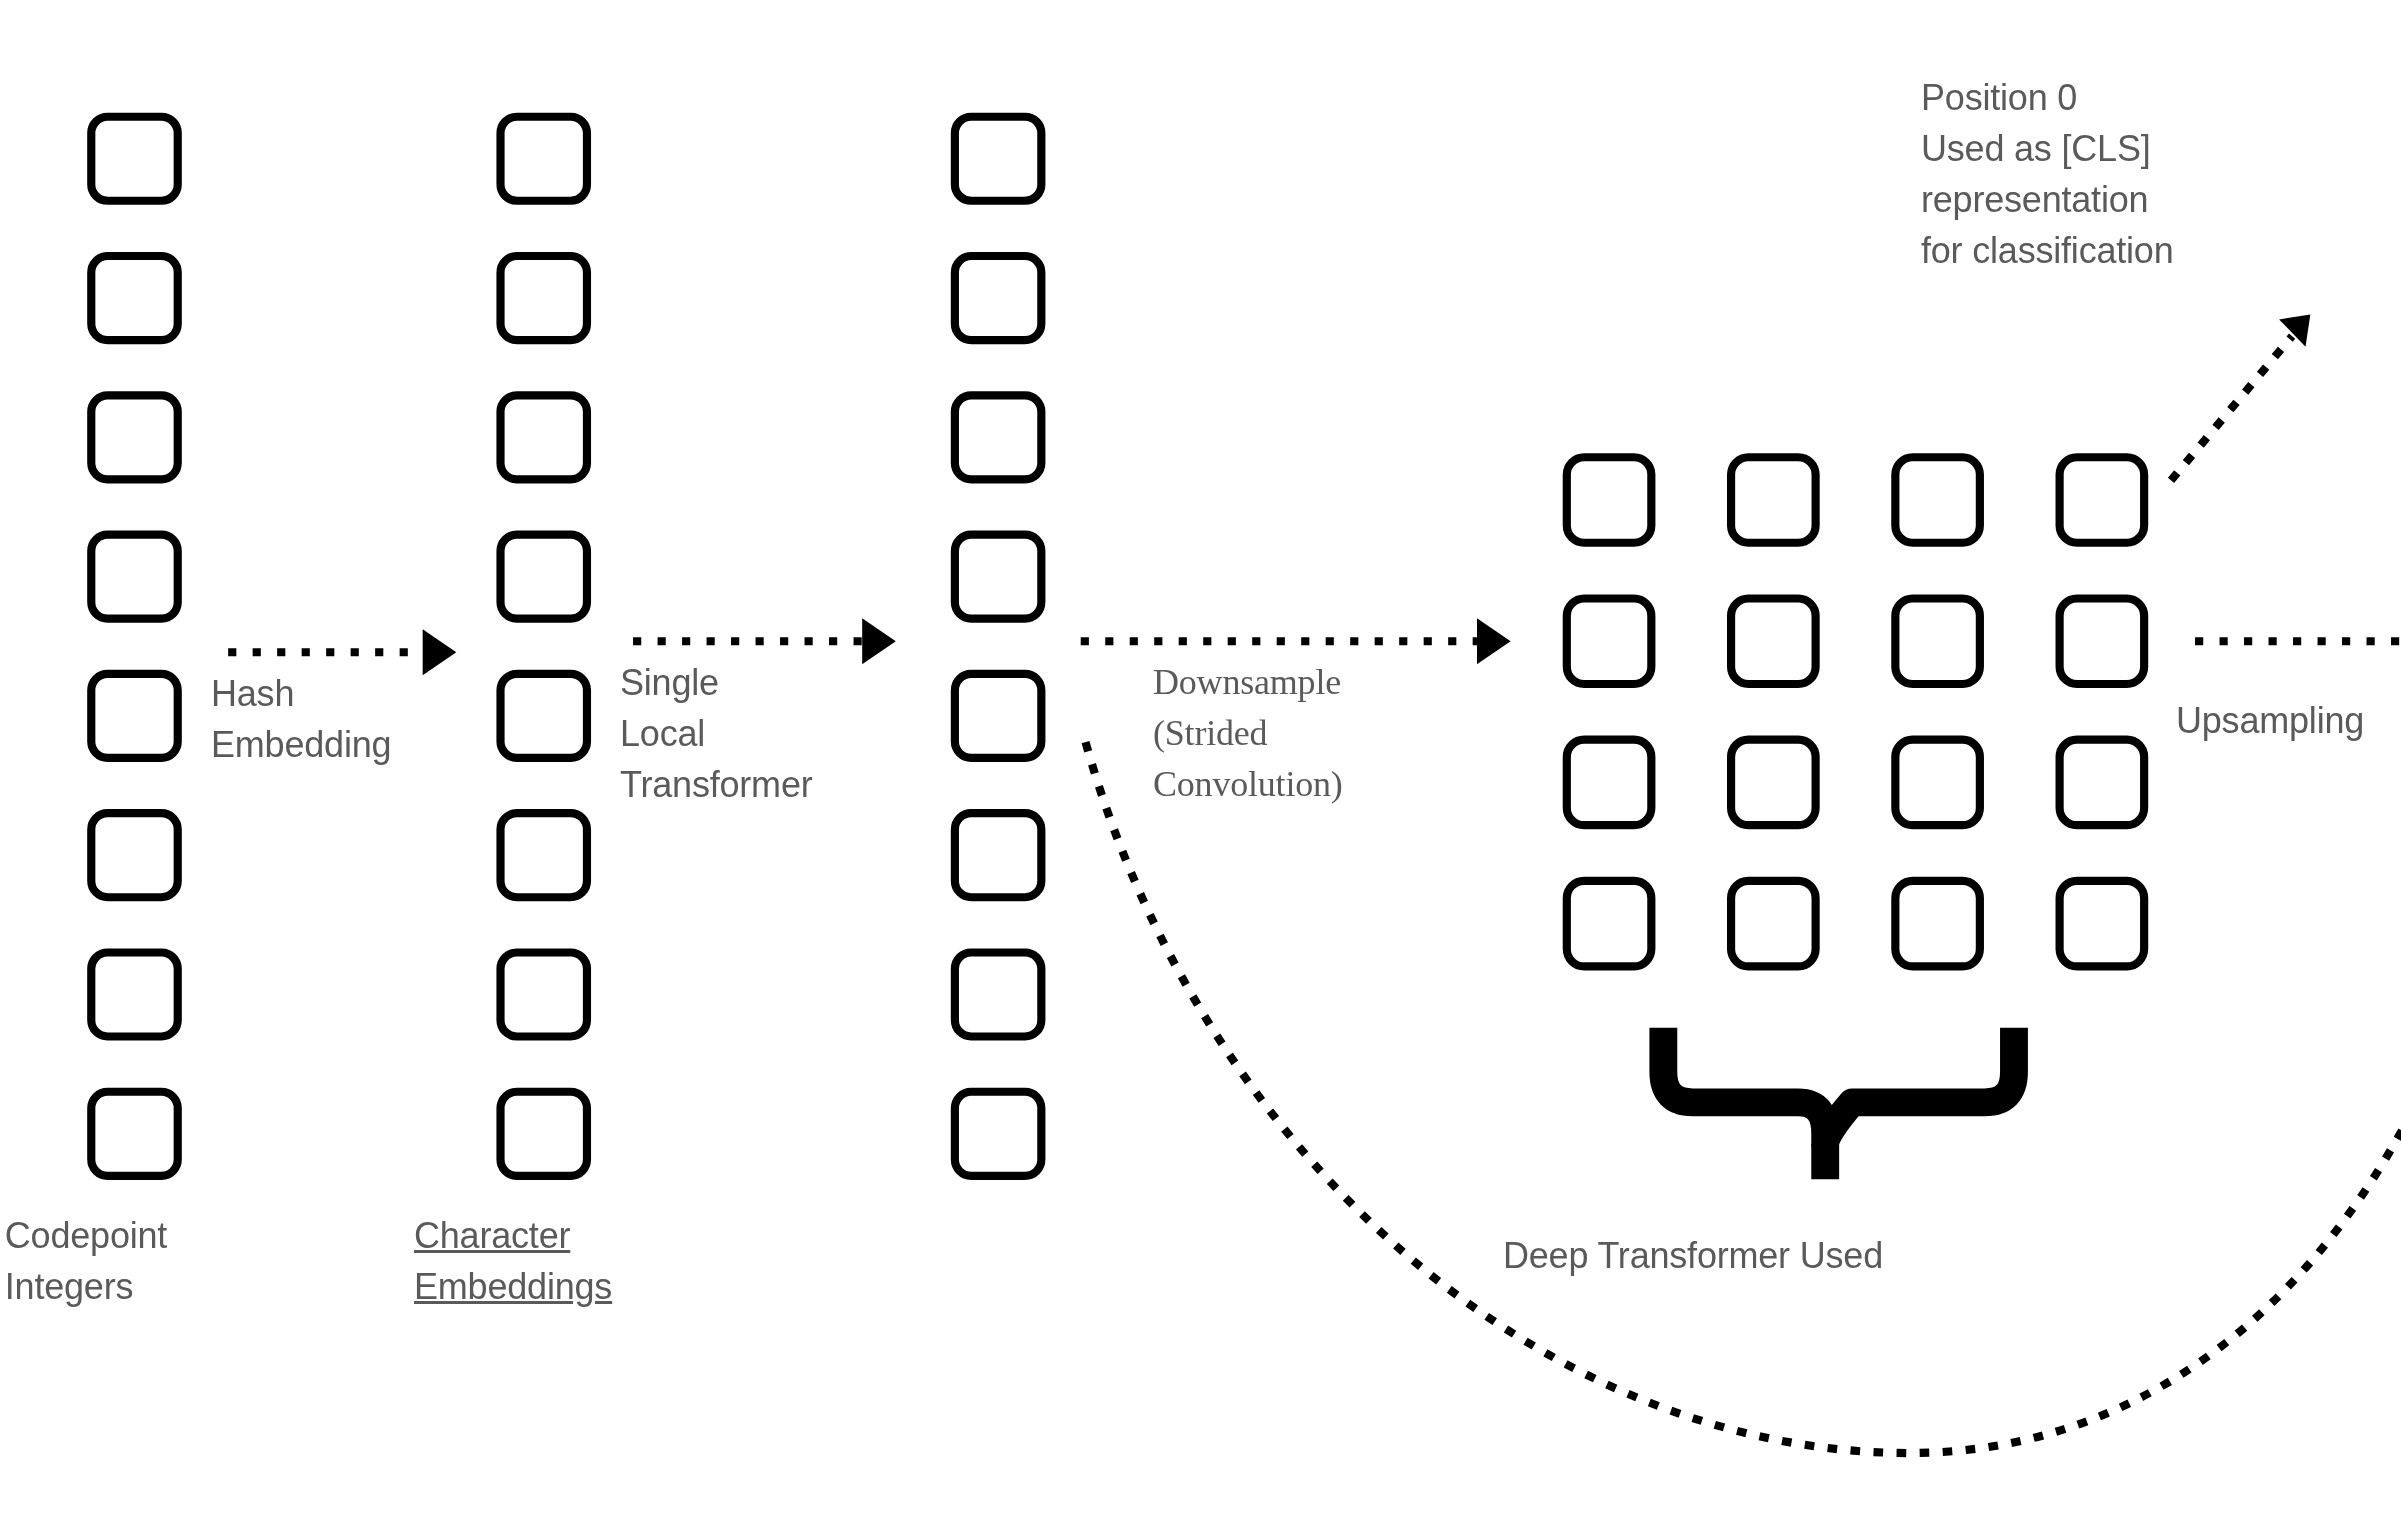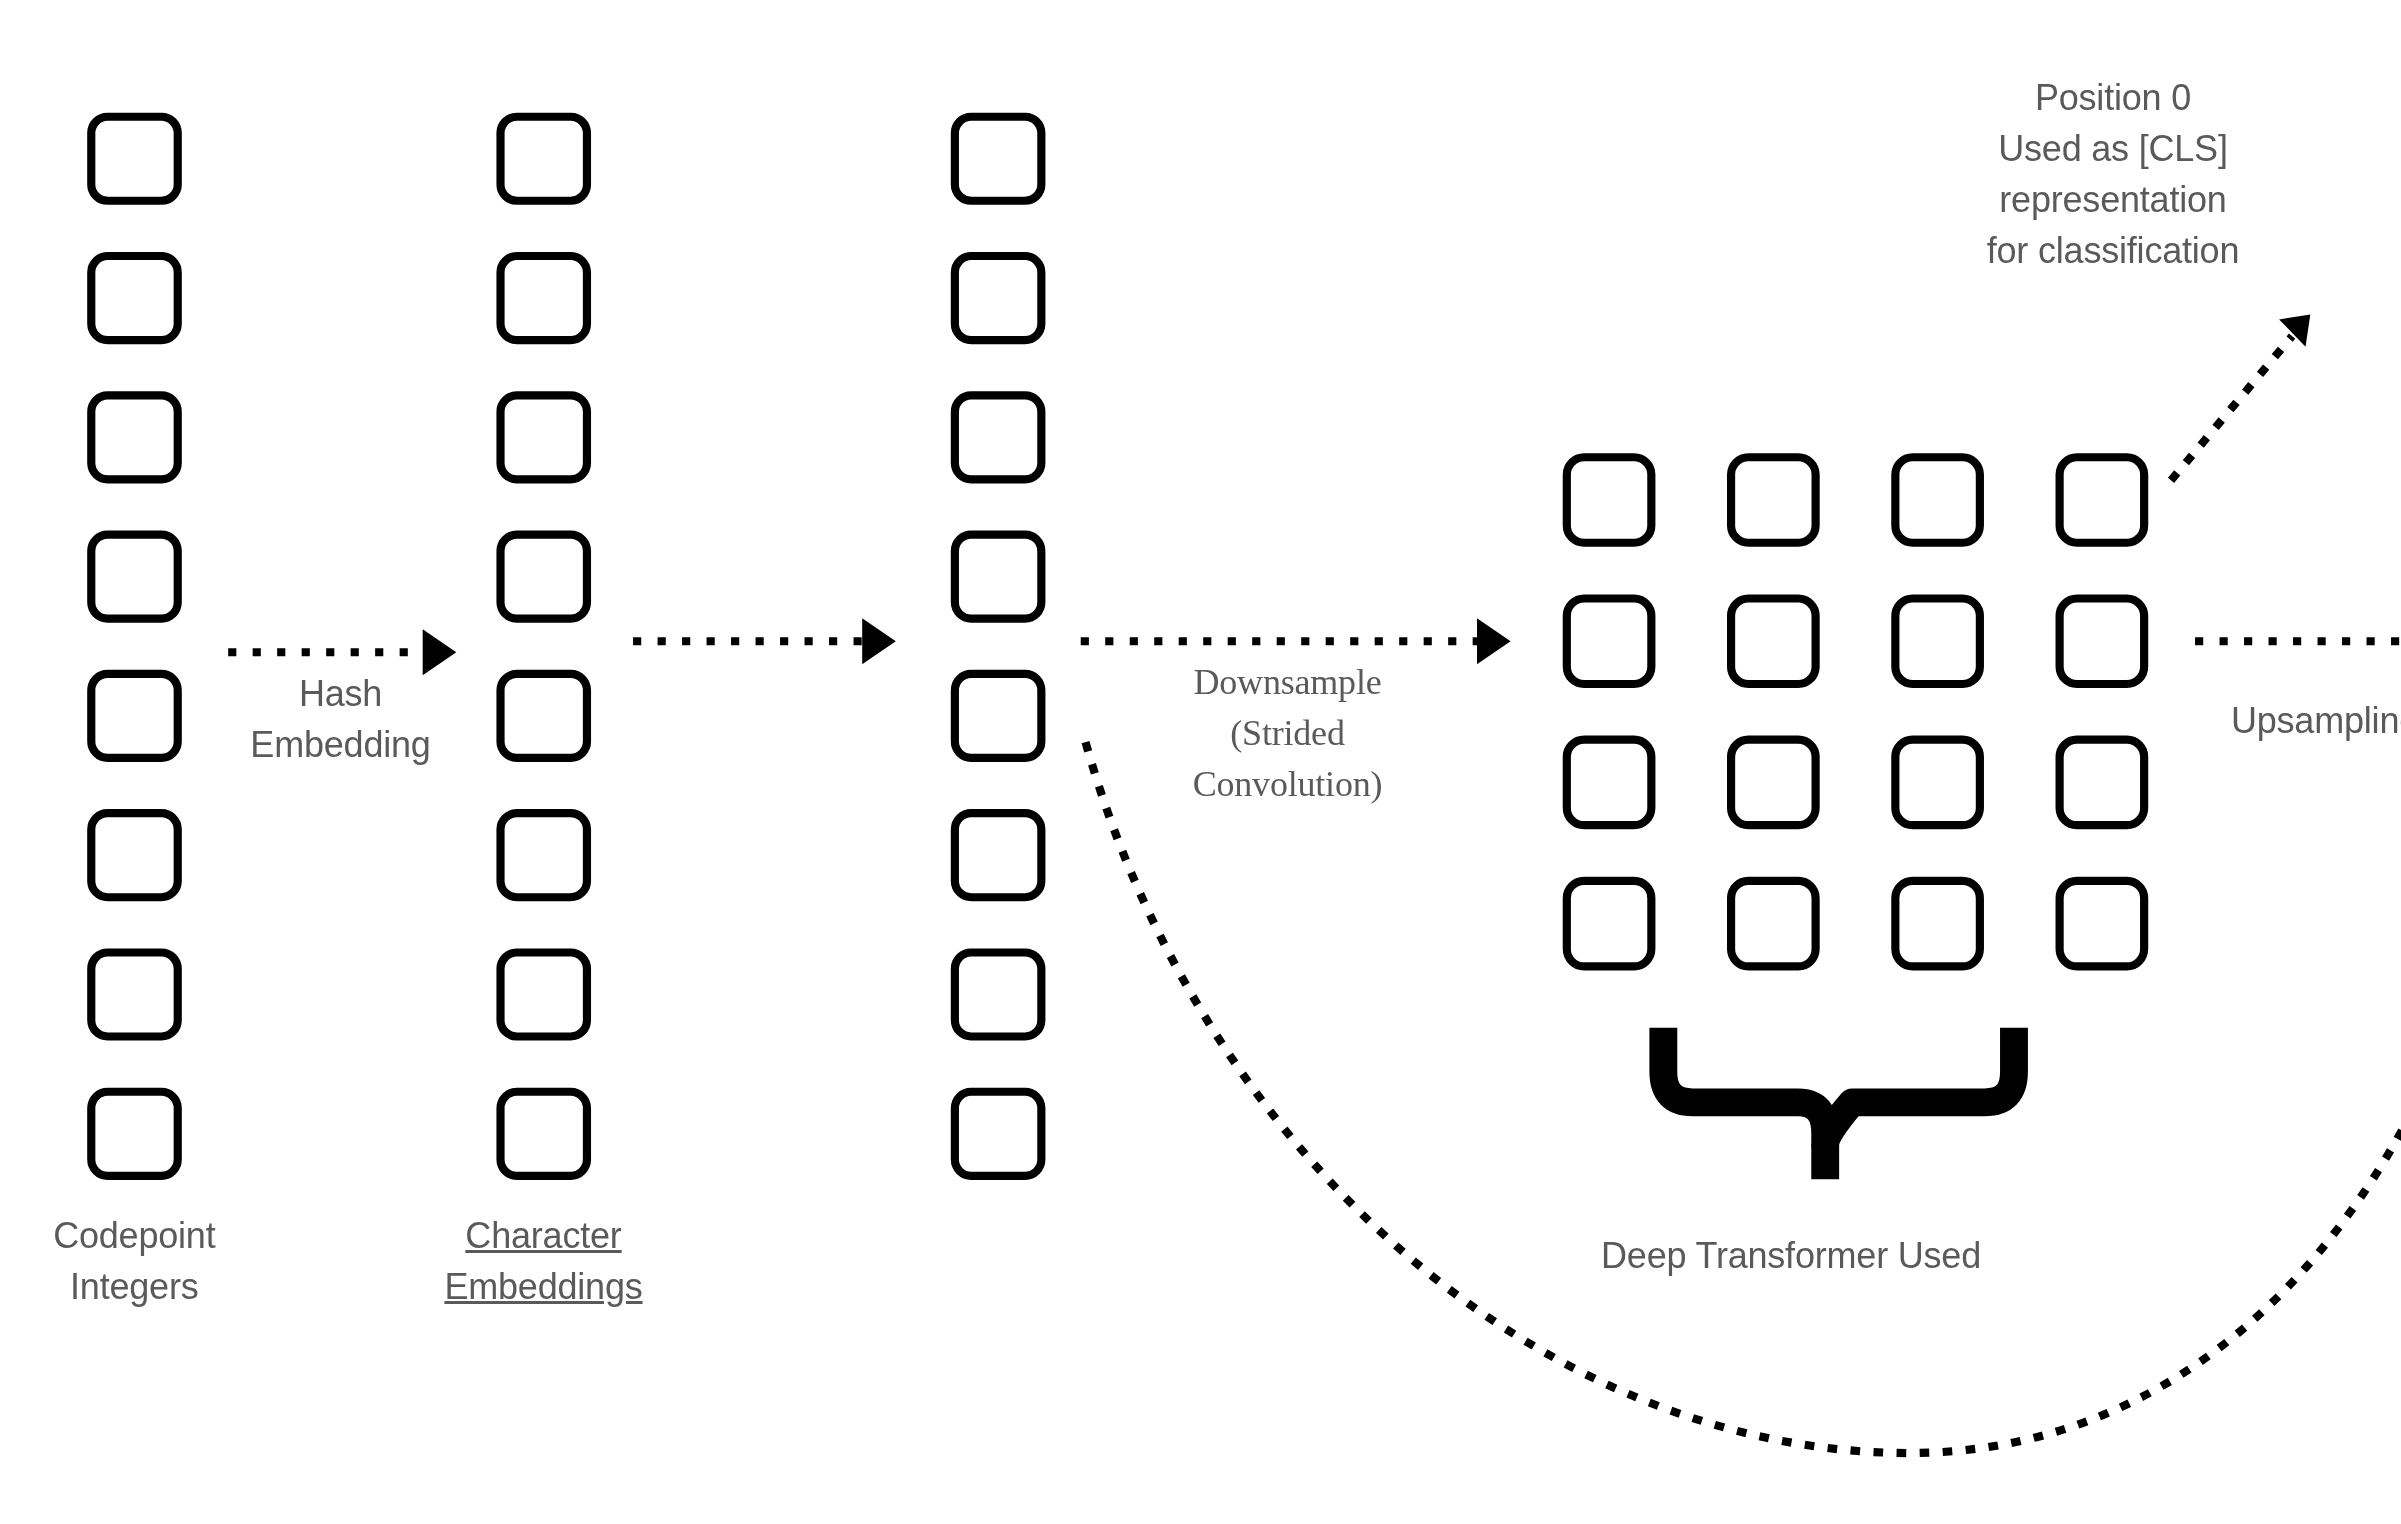--- a/index.html
+++ b/index.html
@@ -24,21 +24,20 @@
     width: 3307px;
     height: 1525px;
     overflow: visible;
   }
   .lbl {
     position: absolute;
     color: #5a5a5a;
     font-family: "Liberation Sans", sans-serif;
     font-size: 36px;
     line-height: 1.42;
-    text-align: center;
     white-space: pre-line;
     letter-spacing: -0.2px;
   }
 </style>
 </head>
 <body>
 
 <div id="canvas">
 
   <svg class="layer" viewBox="0 0 6885 3175">
@@ -172,20 +171,23 @@
 
     <g>
       <path d="M2260,1545 C2500,2400 3200,3010 3950,3025 C4600,3038 5050,2500 5210,1790" fill="none" stroke="#000" stroke-width="17" stroke-dasharray="20 28" stroke-linecap="butt"></path>
       <path d="M5185,1838 L5228,1665 L5255,1812 Z" fill="#000"></path>
     </g>
   </svg>
 
   <div class="lbl" style="left:211px; top:668px; width:259px;">Hash
 Embedding</div>
 
+  <div class="lbl" style="left:620px; top:657px; width:259px;">Single
+Local
+Transformer</div>
 
   <div class="lbl" style="left:1153px; top:657px; width:269px;font-family:Liberation Serif, serif;">Downsample
 (Strided
 Convolution)</div>
 
   <div class="lbl" style="left:2176px; top:695px; width:298px;">Upsampling</div>
 
   <div class="lbl" style="left:1921px; top:72px; width:384px;">Position 0
 Used as [CLS]
 representation

